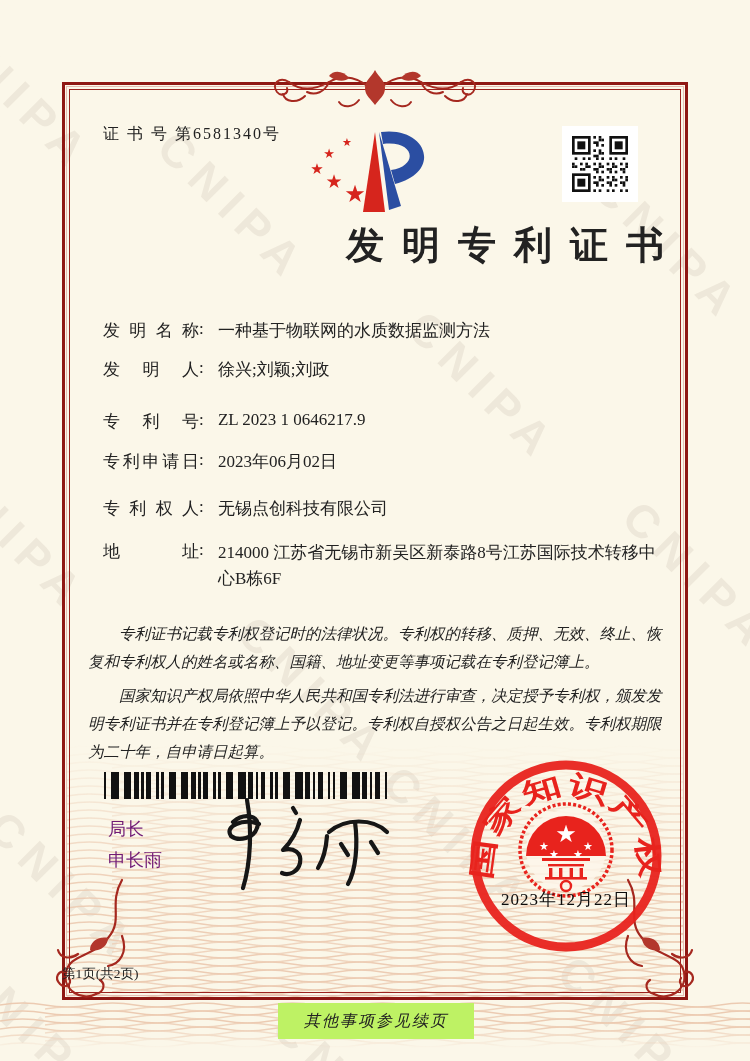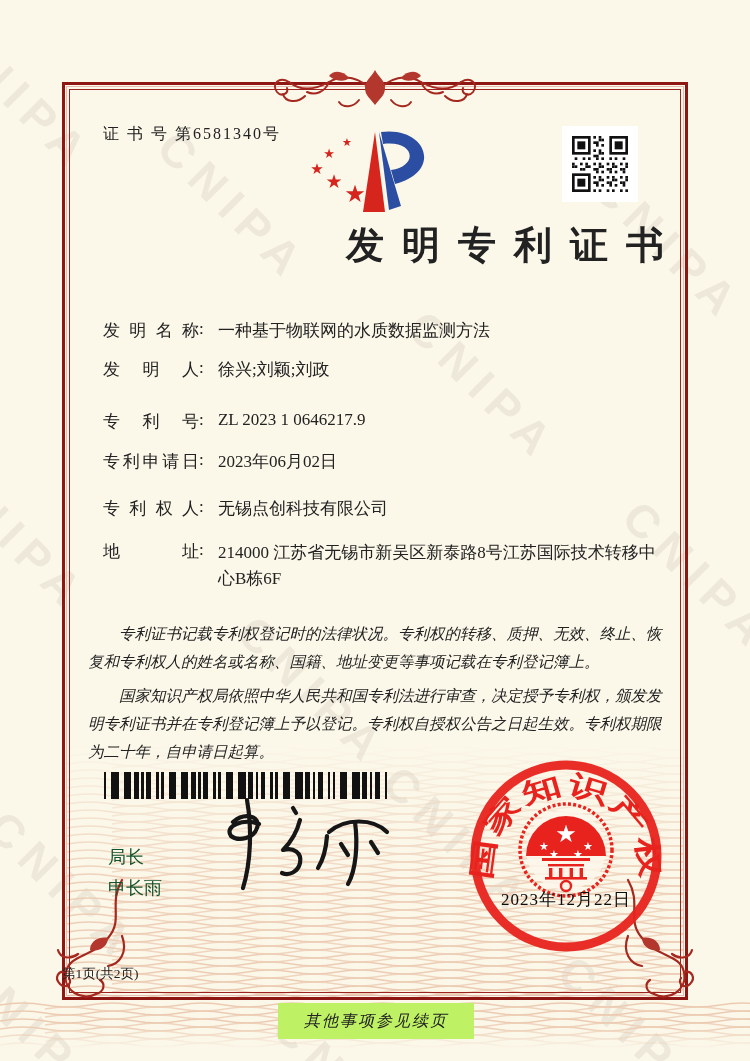--- a/index.html
+++ b/index.html
@@ -35,22 +35,22 @@
   .val{display:inline-block;vertical-align:top;}
   .val.wrap{white-space:normal;width:452px;line-height:1.55;}
   
   .paras{position:absolute;left:88px;top:620px;width:576px;font-size:15.5px;line-height:1.8;
          font-style:italic;z-index:5;}
   .paras p{margin:0 0 6px 0;text-indent:2em;}
   
   .barcode{position:absolute;left:104px;top:772px;height:27px;z-index:5;font-size:0;}
   .barcode i{display:inline-block;height:27px;background:#111;vertical-align:top;}
   .sig{position:absolute;left:205px;top:792px;z-index:5;}
-  .director{position:absolute;left:108px;top:842px;z-index:5;
-            font-family:Liberation Sans, sans-serif;font-size:18px;line-height:1.7;color:#14532d;}
+  .director{position:absolute;left:108px;top:814px;z-index:5;
+            font-family:Liberation Sans, sans-serif;font-size:18px;line-height:1.7;color:#701a75;}
   .seal{position:absolute;left:466px;top:756px;width:200px;height:200px;z-index:6;}
   .sealdate{position:absolute;left:466px;top:888px;width:200px;text-align:center;
             font-size:17px;color:#0c0c0c;letter-spacing:1px;z-index:7;}
   .pageinfo{position:absolute;left:62px;top:965px;width:620px;text-align:left;font-size:13.5px;z-index:5;}
   .footchip{position:absolute;left:278px;top:1003px;width:196px;height:36px;background:#bef264;z-index:5;
             display:flex;align-items:center;justify-content:center;}
   .footnote{font-size:16px;font-style:italic;letter-spacing:2px;}
   .orn{position:absolute;z-index:4;}
 </style>
 </head>

